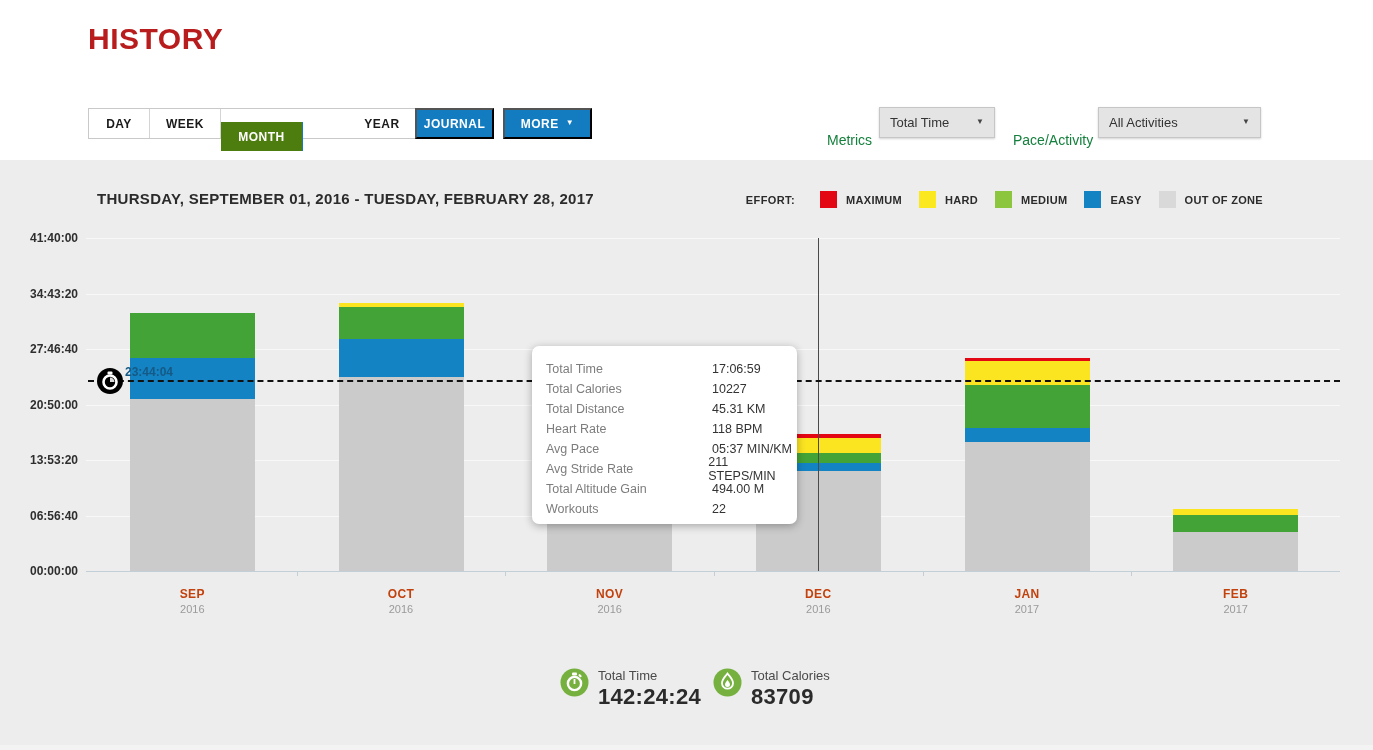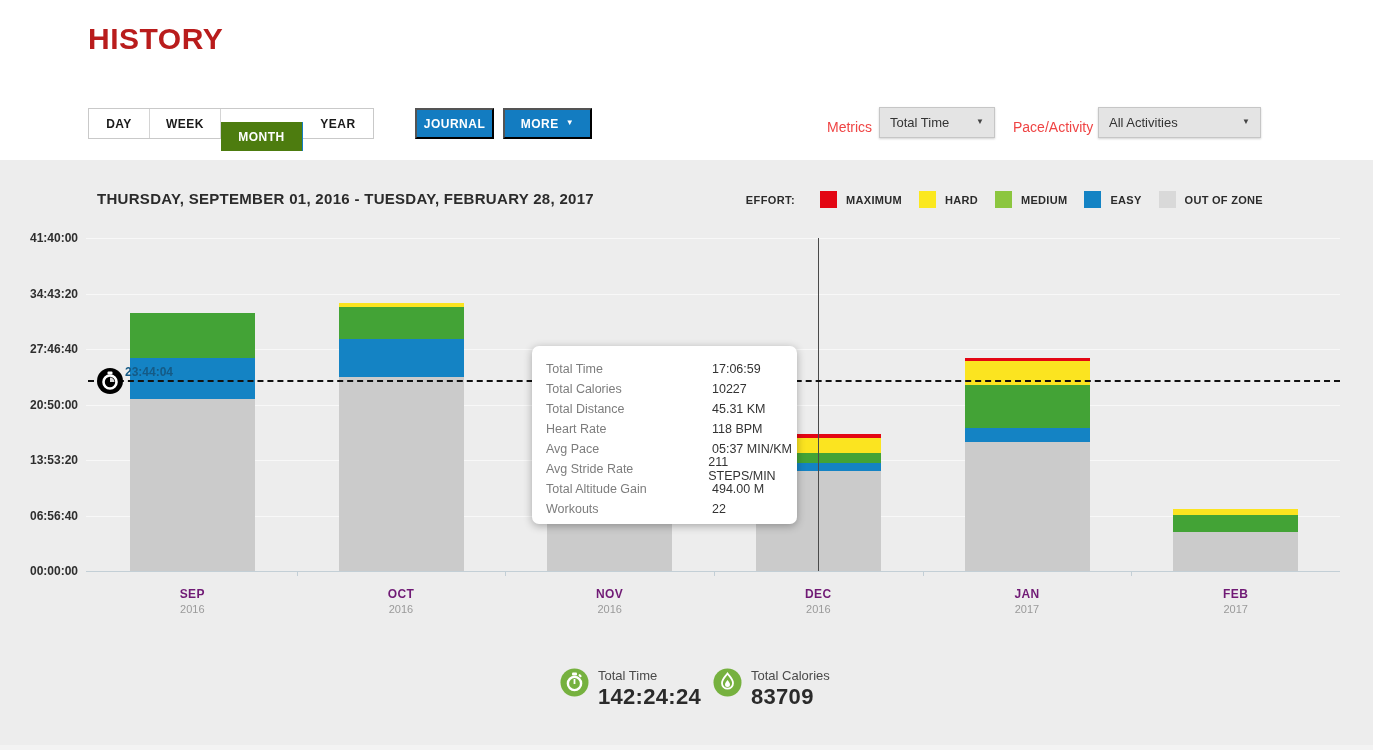--- a/index.html
+++ b/index.html
@@ -12,21 +12,21 @@
        border:1px solid #c9c9c9;background:#fff;box-sizing:border-box;}
   .seg-btn{height:100%;display:flex;align-items:center;justify-content:center;
            font-size:12px;font-weight:bold;color:#1a1a1a;letter-spacing:.5px;
            border-right:1px solid #d4d4d4;cursor:pointer;box-sizing:border-box;background:#fff;}
   .seg-btn:last-child{border-right:none;}
   .seg-btn.active{background:#4d7c0f;color:#fff;border-right-color:#137cc1;margin-top:13px;}
   .blue-btn{position:absolute;top:108px;height:31px;background:#137cc1;color:#fff;
             font-size:12px;font-weight:bold;letter-spacing:.5px;display:flex;
             align-items:center;justify-content:center;cursor:pointer;}
   .caret{font-size:8px;margin-left:7px;position:relative;top:-1px;}
-  .dd-label{position:absolute;top:119px;font-size:14px;color:#ef4444;}
+  .dd-label{position:absolute;top:132px;font-size:14px;color:#15803d;}
   .dropdown{position:absolute;top:107px;height:31px;background:#e4e4e4;
             border:1px solid #c6c6c6;box-shadow:0 1px 2px rgba(0,0,0,.18);
             box-sizing:border-box;display:flex;align-items:center;
             font-size:13px;color:#333;padding:0 10px;cursor:pointer;}
   .dropdown .caret{color:#444;margin-left:auto;}
   
   .panel{position:absolute;left:0;top:160px;width:1373px;height:590px;background:#ededed;}
   .chart-title{position:absolute;left:97px;top:30px;font-size:15px;font-weight:bold;
                color:#2b2b2b;letter-spacing:.3px;}
   .legend{position:absolute;top:31px;right:110px;display:flex;align-items:center;gap:7px;}
@@ -34,21 +34,21 @@
   .leg-item{display:flex;align-items:center;gap:9px;margin-left:10px;}
   .leg-sw{width:17px;height:17px;}
   .leg-lb{font-size:11px;font-weight:bold;color:#2b2b2b;letter-spacing:.3px;}
   .gridline{position:absolute;left:86px;width:1254px;height:1px;background:#f8f8f8;}
   .ylab{position:absolute;width:78px;text-align:right;font-size:12px;font-weight:bold;
         color:#2e2e2e;left:0;}
   .axis{position:absolute;left:86px;top:411px;width:1254px;height:1px;background:#c3cfd6;}
   .tick{position:absolute;top:411px;width:1px;height:5px;background:#c3cfd6;}
   .seg-bar{position:absolute;}
   .xlab-m{position:absolute;top:427px;width:90px;text-align:center;font-size:12px;
-          font-weight:bold;color:#701a75;letter-spacing:.4px;}
+          font-weight:bold;color:#c2410c;letter-spacing:.4px;}
   .xlab-y{position:absolute;top:443px;width:90px;text-align:center;font-size:11px;color:#9a9a9a;}
   .avg-line{position:absolute;left:88px;width:1252px;top:220px;height:0;
             border-top:2px dashed #111;z-index:4;}
   .avg-label{position:absolute;left:125px;top:204px;font-size:12px;font-weight:bold;
              color:#155a85;z-index:4;}
   .avg-icon{position:absolute;left:96px;top:209px;z-index:5;}
   .vline{position:absolute;top:78px;height:333px;width:1px;background:#4a4a4a;z-index:3;}
   
   .tooltip{position:absolute;left:532px;top:186px;width:265px;height:178px;background:#fff;
            border-radius:7px;box-shadow:0 2px 8px rgba(0,0,0,.3);z-index:6;
@@ -67,21 +67,21 @@
 <body>
 
 <div id="app">
 
   <div class="page-title">HISTORY</div>
 
   <div class="seg" id="segTabs">
       <div class="seg-btn" style="width: 61px;">DAY</div>
       <div class="seg-btn" style="width: 71px;">WEEK</div>
       <div class="seg-btn active" style="width: 82px;">MONTH</div>
-      <div class="seg-btn" style="width: 70px;">YEAR</div>
+      <div class="seg-btn" style="width: 70px; margin-left: 44px;">YEAR</div>
     </div>
 
   <button class="blue-btn" style="left:415px;width:79px;">JOURNAL</button>
   <button class="blue-btn" style="left:503px;width:89px;">
     <span>MORE</span>
     <span class="caret">▼</span>
   </button>
 
   <div class="dd-label" style="left:827px;">Metrics</div>
   <div class="dropdown" style="left:879px;width:116px;">

